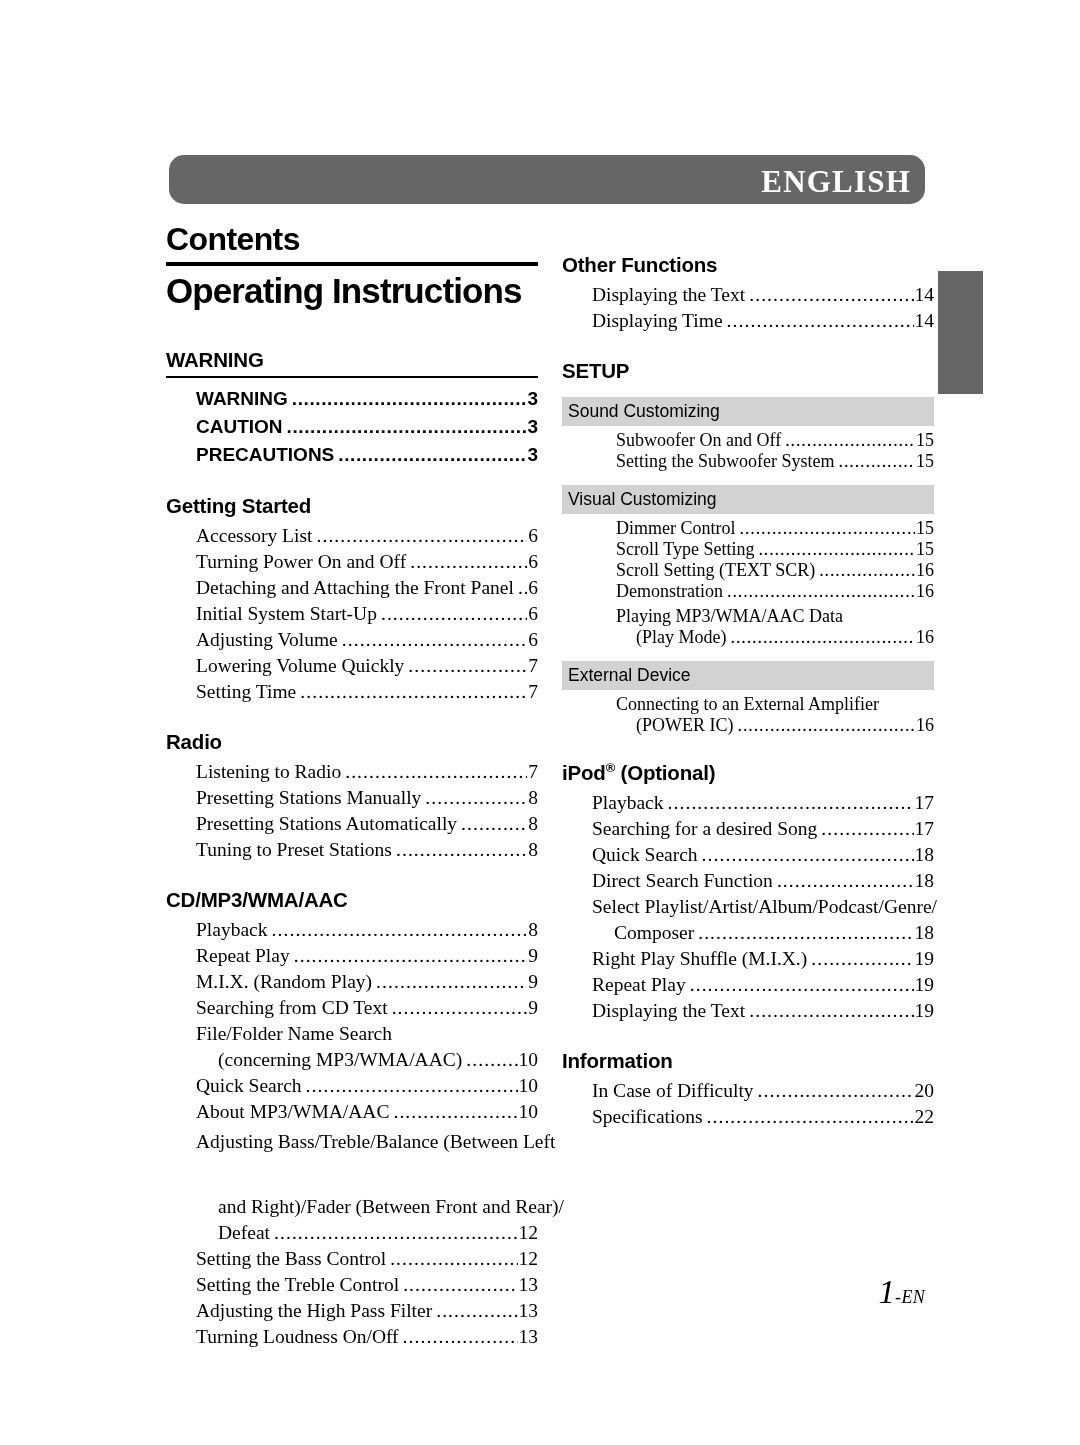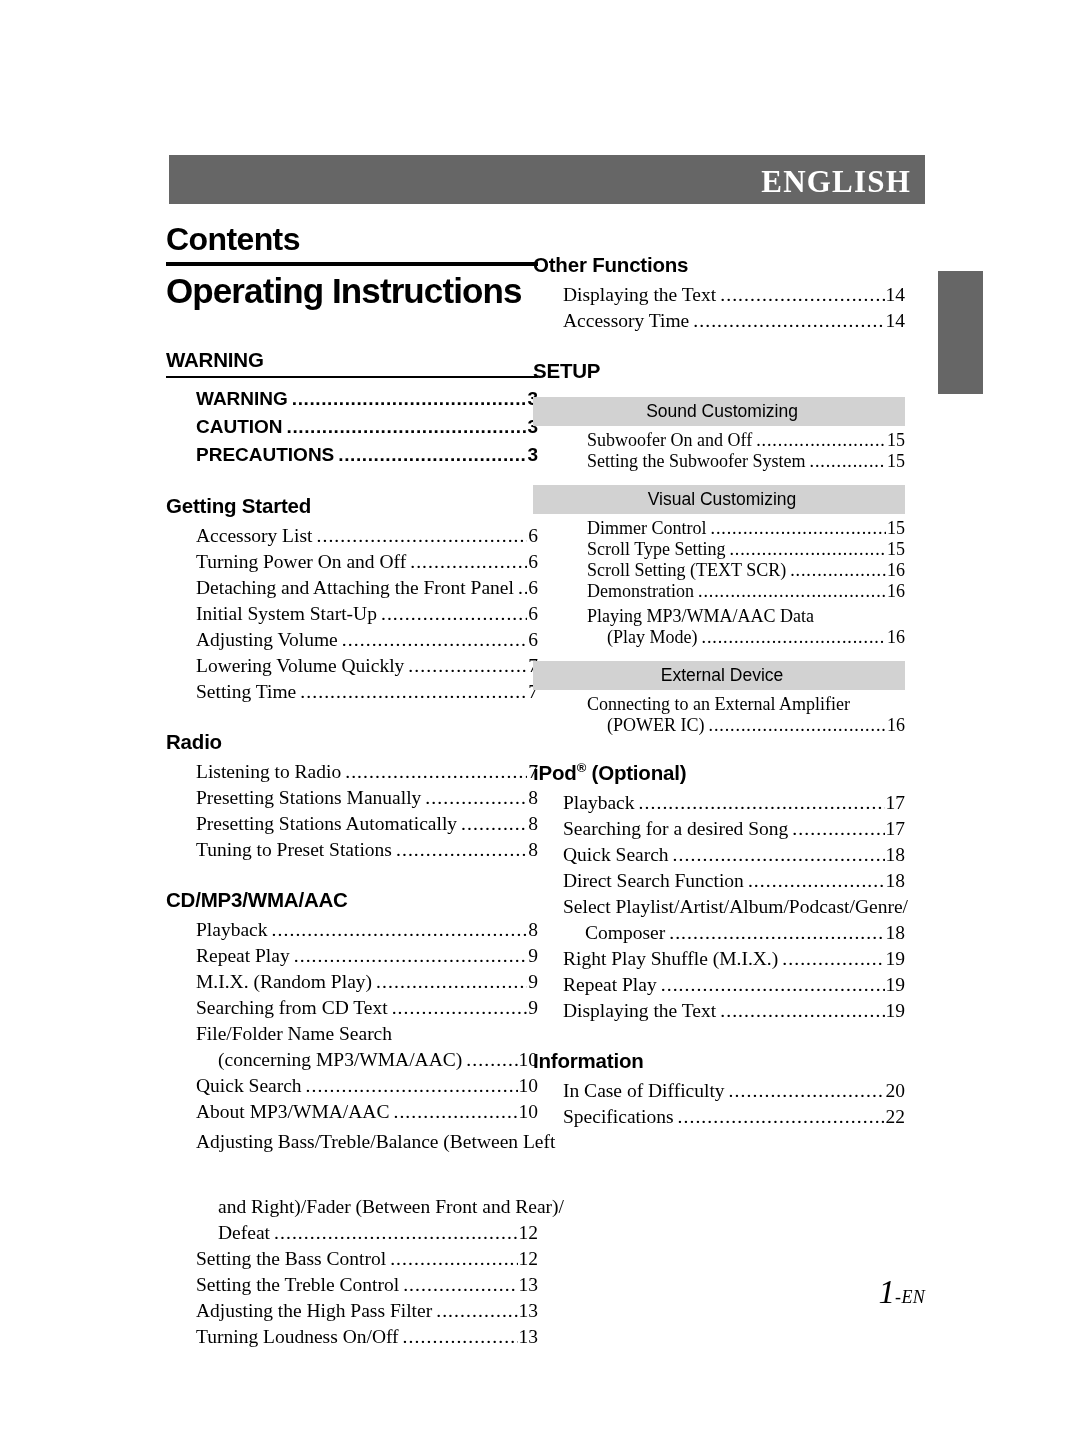--- a/index.html
+++ b/index.html
@@ -26,20 +26,21 @@
 
   
   .lang-banner {
     position: absolute;
     left: 169px;
     top: 155px;
     width: 756px;
     height: 49px;
     background: #666666;
     box-sizing: border-box;
+    border-radius: 15px;
   }
   .lang-banner .lang-text {
     position: absolute;
     right: 14px;
     bottom: 2px;
     color: #ffffff;
     font-family: "Liberation Serif", serif;
     font-weight: bold;
     font-size: 31px;
     letter-spacing: 1.2px;
@@ -56,21 +57,21 @@
     background: #666666;
   }
 
   
   .col {
     position: absolute;
     top: 218px;
     width: 372px;
   }
   .col-left  { left: 166px; }
-  .col-right { left: 533px; }
+  .col-right { left: 562px; }
 
   
   .contents-title {
     font-family: "Liberation Sans", sans-serif;
     font-weight: bold;
     font-size: 32px;
     line-height: 42px;
     letter-spacing: -0.6px;
     margin: 0 0 2px 0;
   }
@@ -116,21 +117,20 @@
   .gray-bar {
     background: #d2d2d2;
     font-family: "Liberation Sans", sans-serif;
     font-weight: normal;
     font-size: 17.5px;
     line-height: 24px;
     padding: 2px 0 3px 6px;
     margin: 13px 0 3px 0;
     width: 100%;
     box-sizing: border-box;
-    text-align: center;
   }
 
   
   .toc {
     margin: 4px 0 0 0;
     padding: 0;
     list-style: none;
   }
   .entry {
     display: flex;
@@ -381,21 +381,21 @@
   <div class="col col-right">
     <div id="right-sections">
         <div class="sec-head first">Other Functions</div>
         <div class="toc">
           <div class="entry">
             <span class="label">Displaying the Text</span>
             <span class="leader">........................................................................................................................</span>
             <span class="pg">14</span>
           </div>
           <div class="entry">
-            <span class="label">Accessory Time</span>
+            <span class="label">Displaying Time</span>
             <span class="leader">........................................................................................................................</span>
             <span class="pg">14</span>
           </div>
         </div>
         <div class="sec-head">SETUP</div>
         <div class="gray-bar">Sound Customizing</div>
         <div class="toc">
           <div class="entry sub">
             <span class="label">Subwoofer On and Off</span>
             <span class="leader">........................................................................................................................</span>

